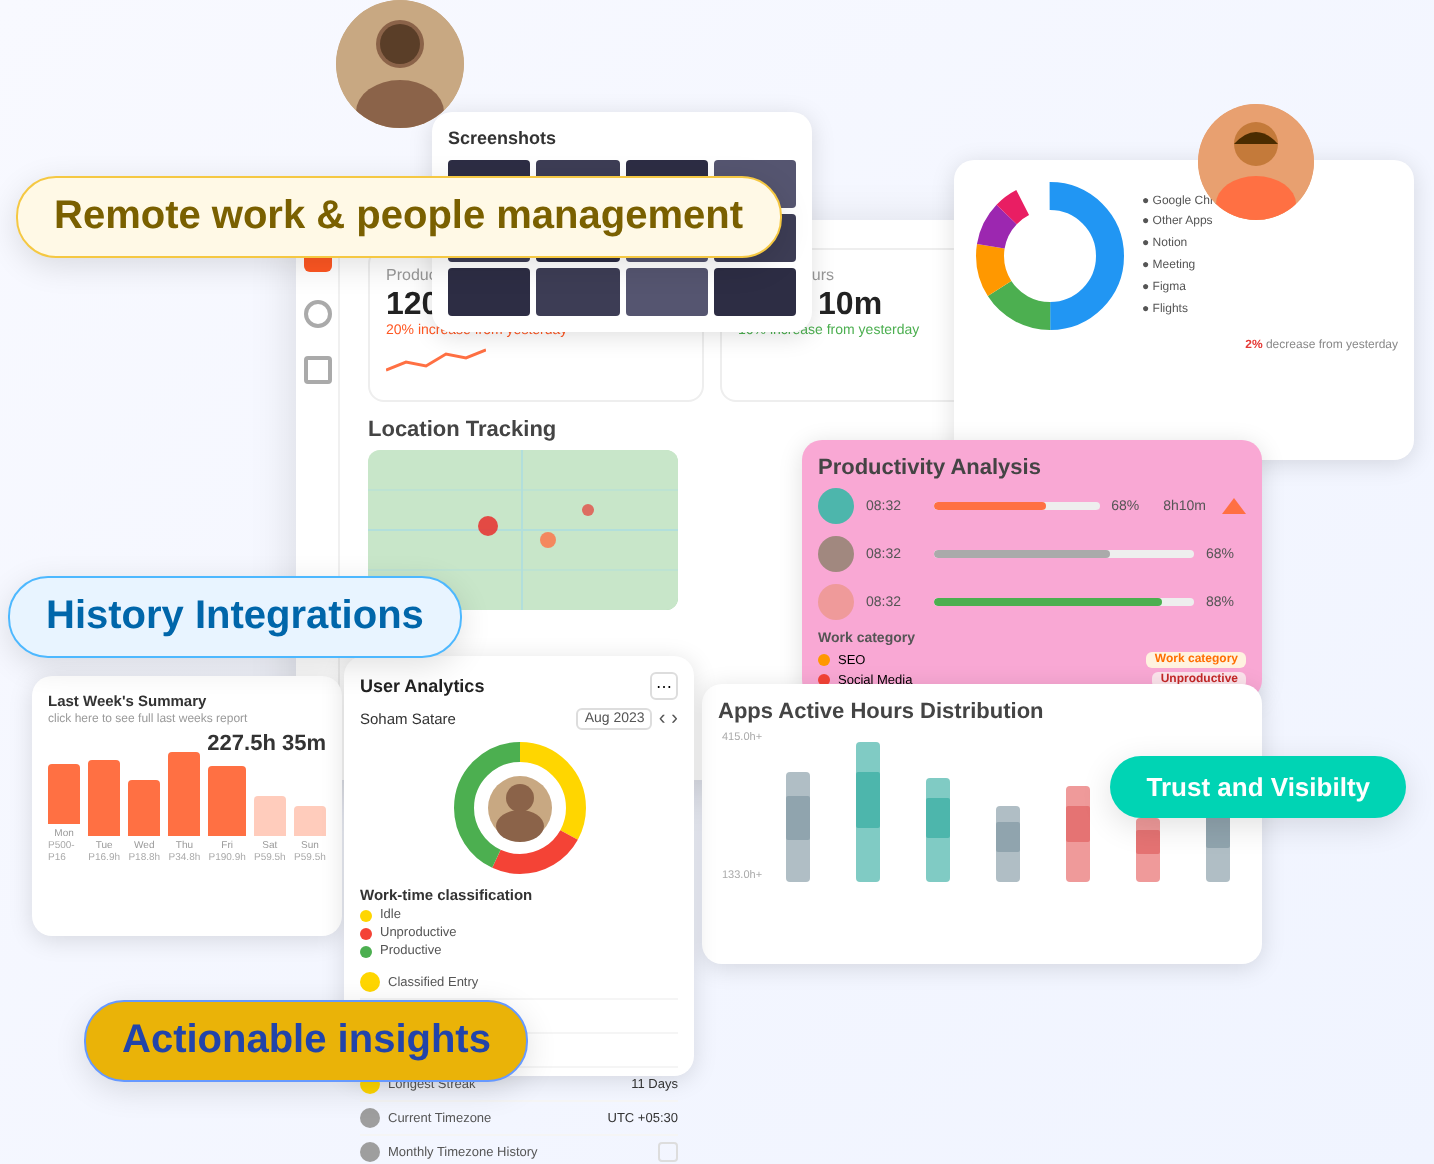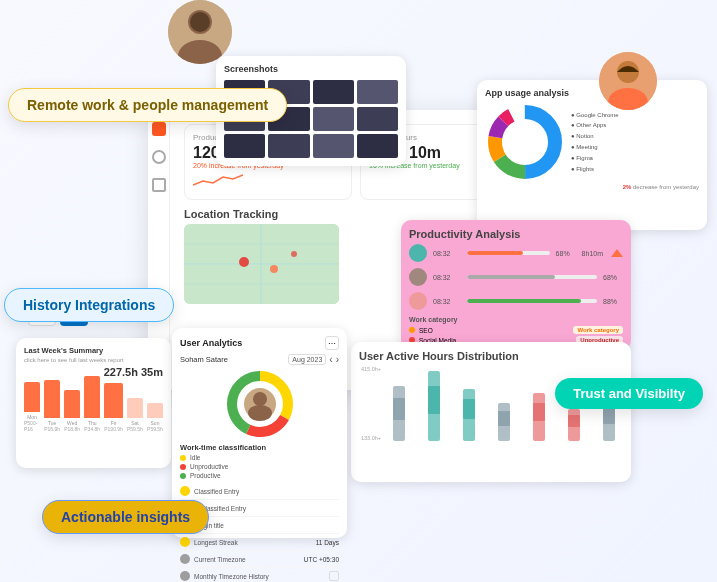--- a/index.html
+++ b/index.html
@@ -16,21 +16,21 @@
       width: 717px;
       height: 582px;
       position: relative;
     }
 
     
     .label-pill {
       position: absolute;
       border-radius: 20px;
       padding: 8px 18px;
-      font-size: 14px;
+      font-size: 20px;
       font-weight: 600;
       box-shadow: 0 4px 16px rgba(0,0,0,0.12);
       z-index: 10;
     }
 
     .pill-remote {
       background: #fff9e6;
       border: 1.5px solid #f5c842;
       color: #7a6000;
       top: 88px;
@@ -543,21 +543,20 @@
       <div class="screenshot-thumb light"></div>
       <div class="screenshot-thumb medium"></div>
       <div class="screenshot-thumb dark"></div>
       <div class="screenshot-thumb medium"></div>
       <div class="screenshot-thumb light"></div>
       <div class="screenshot-thumb dark"></div>
     </div>
   </div>
 
   <div class="app-usage-card">
-    <div class="app-usage-title">App usage analysis</div>
     <div class="donut-area">
 
       <svg class="donut" viewBox="0 0 80 80">
         <circle cx="40" cy="40" r="30" fill="none" stroke="#2196f3" stroke-width="14" stroke-dasharray="94 94" stroke-dashoffset="0" transform="rotate(-90 40 40)"></circle>
         <circle cx="40" cy="40" r="30" fill="none" stroke="#4caf50" stroke-width="14" stroke-dasharray="30 158" stroke-dashoffset="-94" transform="rotate(-90 40 40)"></circle>
         <circle cx="40" cy="40" r="30" fill="none" stroke="#ff9800" stroke-width="14" stroke-dasharray="22 166" stroke-dashoffset="-124" transform="rotate(-90 40 40)"></circle>
         <circle cx="40" cy="40" r="30" fill="none" stroke="#9c27b0" stroke-width="14" stroke-dasharray="18 170" stroke-dashoffset="-146" transform="rotate(-90 40 40)"></circle>
         <circle cx="40" cy="40" r="30" fill="none" stroke="#e91e63" stroke-width="14" stroke-dasharray="10 178" stroke-dashoffset="-164" transform="rotate(-90 40 40)"></circle>
         <circle cx="40" cy="40" r="14" fill="white"></circle>
       </svg>
@@ -669,21 +668,21 @@
       </div>
       <div class="legend-item">
         <div class="legend-dot" style="background:#4caf50;"></div>
         <span style="font-size:6.5px;flex:1;">Communication</span>
         <span class="legend-badge" style="background:#e8f5e9;color:#2e7d32;">Productive</span>
       </div>
     </div>
   </div>
 
   <div class="team-hours-card">
-    <div class="card-title">User Active Hours Distribution</div>
+    <div class="card-title">Apps Active Hours Distribution</div>
     <div style="display:flex;gap:2px;">
 
       <div style="display:flex;flex-direction:column;justify-content:space-between;height:75px;font-size:5.5px;color:#aaa;padding:0 2px;">
         <span>415.0h+</span>
         <span>133.0h+</span>
       </div>
 
       <div style="display:flex;align-items:flex-end;gap:6px;height:75px;flex:1;">
 
         <div style="flex:1;display:flex;flex-direction:column;align-items:center;">

